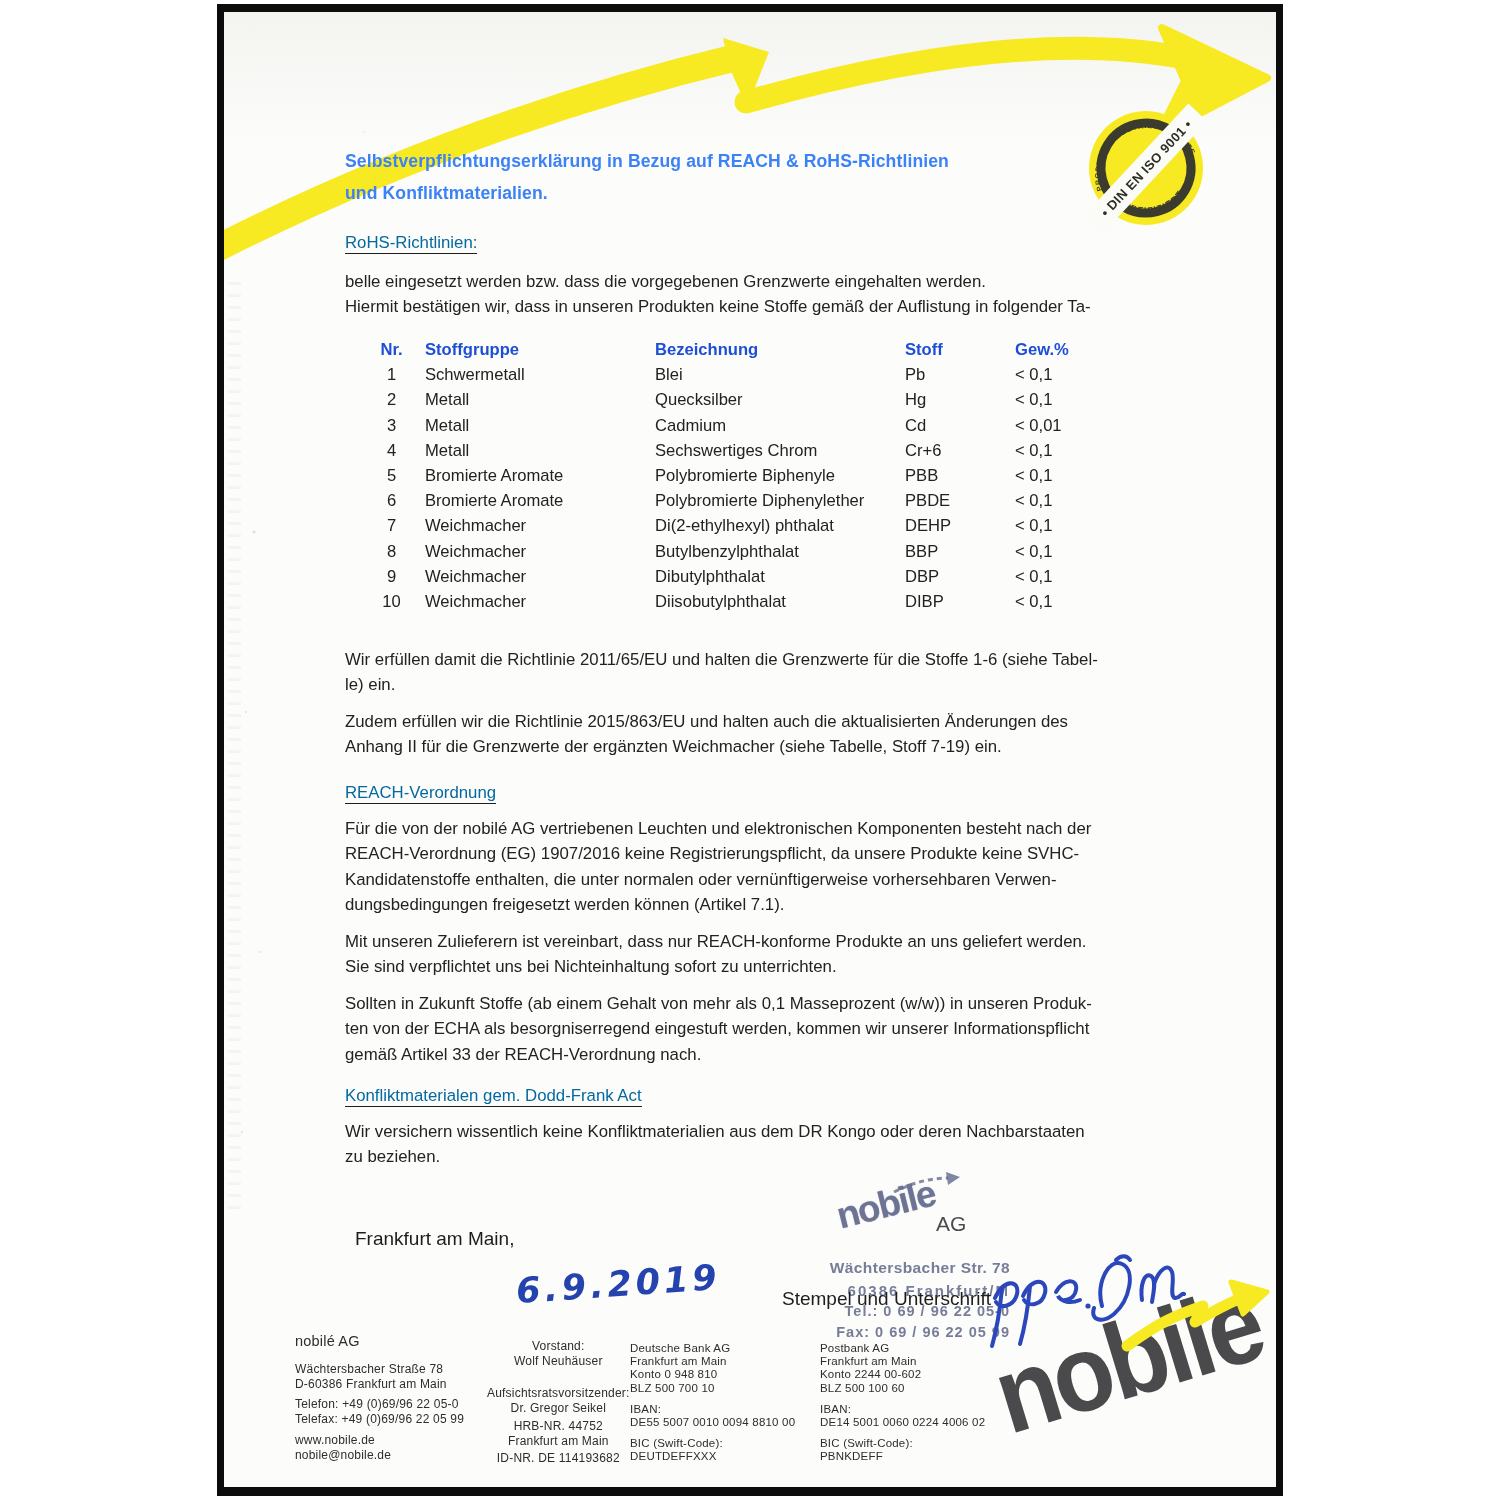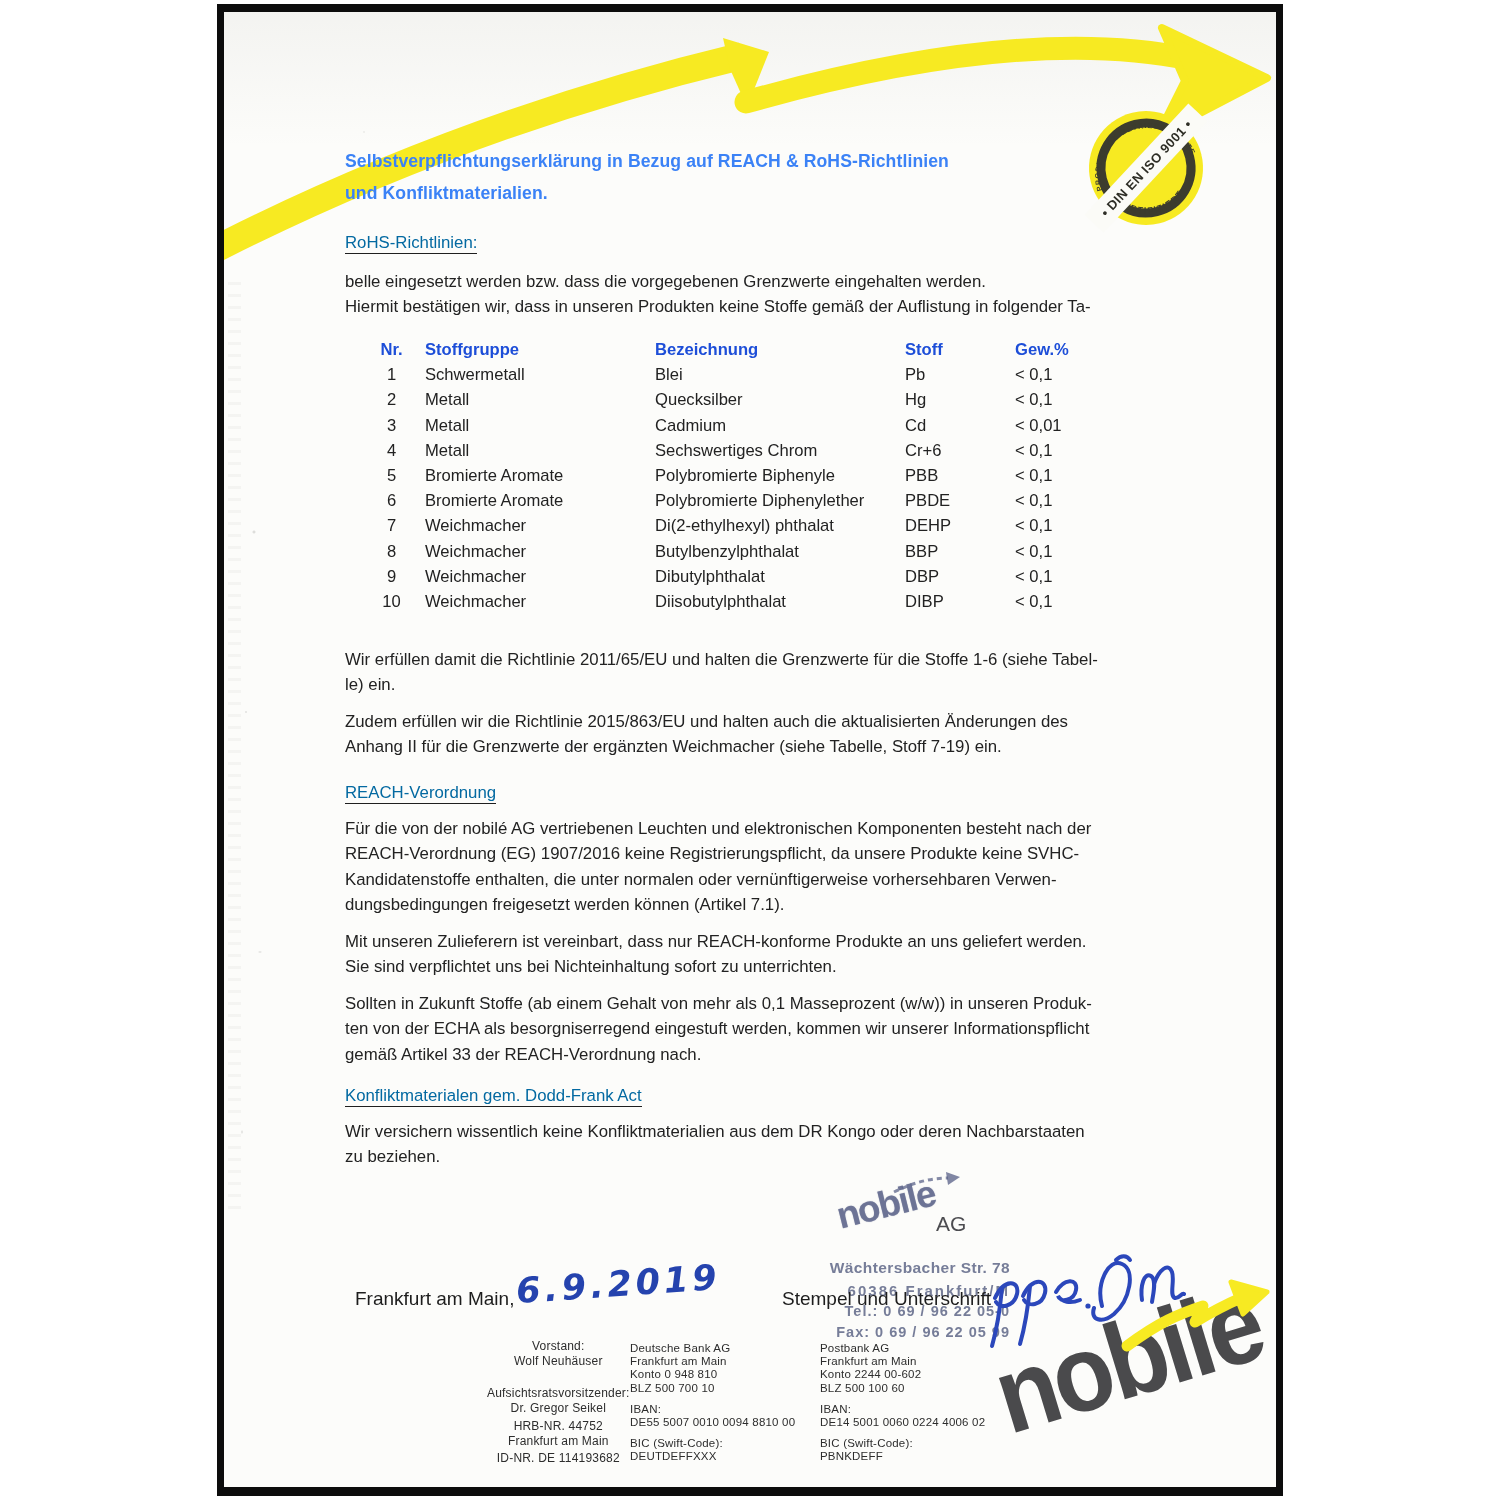--- a/index.html
+++ b/index.html
@@ -223,21 +223,21 @@
     <svg style="left:668px;top:1158px;" width="70" height="26" viewBox="0 0 70 26">
       <path d="M2 22 Q 30 8 56 8" fill="none" stroke="rgba(92,100,138,.75)" stroke-width="3" stroke-dasharray="5 4"></path>
       <polygon points="54,2 68,7 56,15" fill="rgba(92,100,138,.78)"></polygon>
     </svg>
     <div class="t" style="left:712px;top:1200px;font-size:21px;color:#4c4c50;">AG</div>
     <div class="t stamp-line" style="left:576px;top:1247px;width:210px;font-size:15.5px;letter-spacing:.4px;">Wächtersbacher Str. 78</div>
     <div class="t stamp-line" style="left:576px;top:1270px;width:210px;font-size:15px;letter-spacing:2px;">60386 Frankfurt/M</div>
     <div class="t stamp-line" style="left:576px;top:1291px;width:210px;font-size:14.5px;letter-spacing:1px;">Tel.: 0 69 / 96 22 05-0</div>
     <div class="t stamp-line" style="left:576px;top:1312px;width:210px;font-size:14.5px;letter-spacing:1px;">Fax: 0 69 / 96 22 05 99</div>
 
-    <div class="t blacklabel" style="left:131px;top:1276px;">Frankfurt am Main,</div>
+    <div class="t blacklabel" style="left:131px;top:1216px;">Frankfurt am Main,</div>
     <div class="t hand-date" style="left:292px;top:1252px;">6.9.2019</div>
     <div class="t blacklabel" style="left:558px;top:1276px;">Stempel und Unterschrift</div>
 
     <svg style="left:766px;top:1238px;" width="195" height="105" viewBox="0 0 195 105">
       <g fill="none" stroke="#2b47bb" stroke-width="4" stroke-linecap="round">
         <path d="M12 38 C 10 60 6 82 2 96"></path>
         <path d="M5 48 C 14 28 30 30 27 44 C 24 57 10 59 6 52"></path>
         <path d="M40 36 C 38 58 34 80 30 94"></path>
         <path d="M33 46 C 42 26 58 29 55 43 C 52 56 38 57 34 50"></path>
         <path d="M66 42 C 74 28 88 28 86 40 C 84 51 70 53 68 46 C 72 52 80 54 90 50"></path>
@@ -248,20 +248,29 @@
         <path d="M164 34 C 169 20 178 12 182 22 C 185 30 179 46 185 48 C 189 49 192 42 194 44"></path>
       </g>
     </svg>
 
     <div class="t biglogo" style="left:760px;top:1340px;">nobile</div>
     <svg style="left:895px;top:1262px;" width="160" height="90" viewBox="0 0 160 90">
       <path d="M8 72 C 40 48 60 40 84 32 L 76 48 C 96 36 108 30 122 24" fill="none" stroke="#f7ea22" stroke-width="11" stroke-linecap="round" stroke-linejoin="round"></path>
       <polygon points="112,8 148,18 124,40" fill="#f7ea22" stroke="#f7ea22" stroke-width="5" stroke-linejoin="round"></polygon>
     </svg>
 
+    <div class="fcol" style="left:71px;top:1322px;">
+      <div class="fname">nobilé AG</div>
+      <div class="mt13">Wächtersbacher Straße 78</div>
+      <div>D-60386 Frankfurt am Main</div>
+      <div class="mt5">Telefon: +49 (0)69/96 22 05-0</div>
+      <div>Telefax: +49 (0)69/96 22 05 99</div>
+      <div class="mt6">www.nobile.de</div>
+      <div>nobile@nobile.de</div>
+    </div>
     <div class="fcol" style="left:263px;top:1327px;text-align:center;">
       <div>Vorstand:</div>
       <div>Wolf Neuhäuser</div>
       <div class="mt17">Aufsichtsratsvorsitzender:</div>
       <div>Dr. Gregor Seikel</div>
       <div class="mt3">HRB-NR. 44752</div>
       <div>Frankfurt am Main</div>
       <div class="mt2">ID-NR. DE 114193682</div>
     </div>
     <div class="fcol tight" style="left:406px;top:1330px;">

